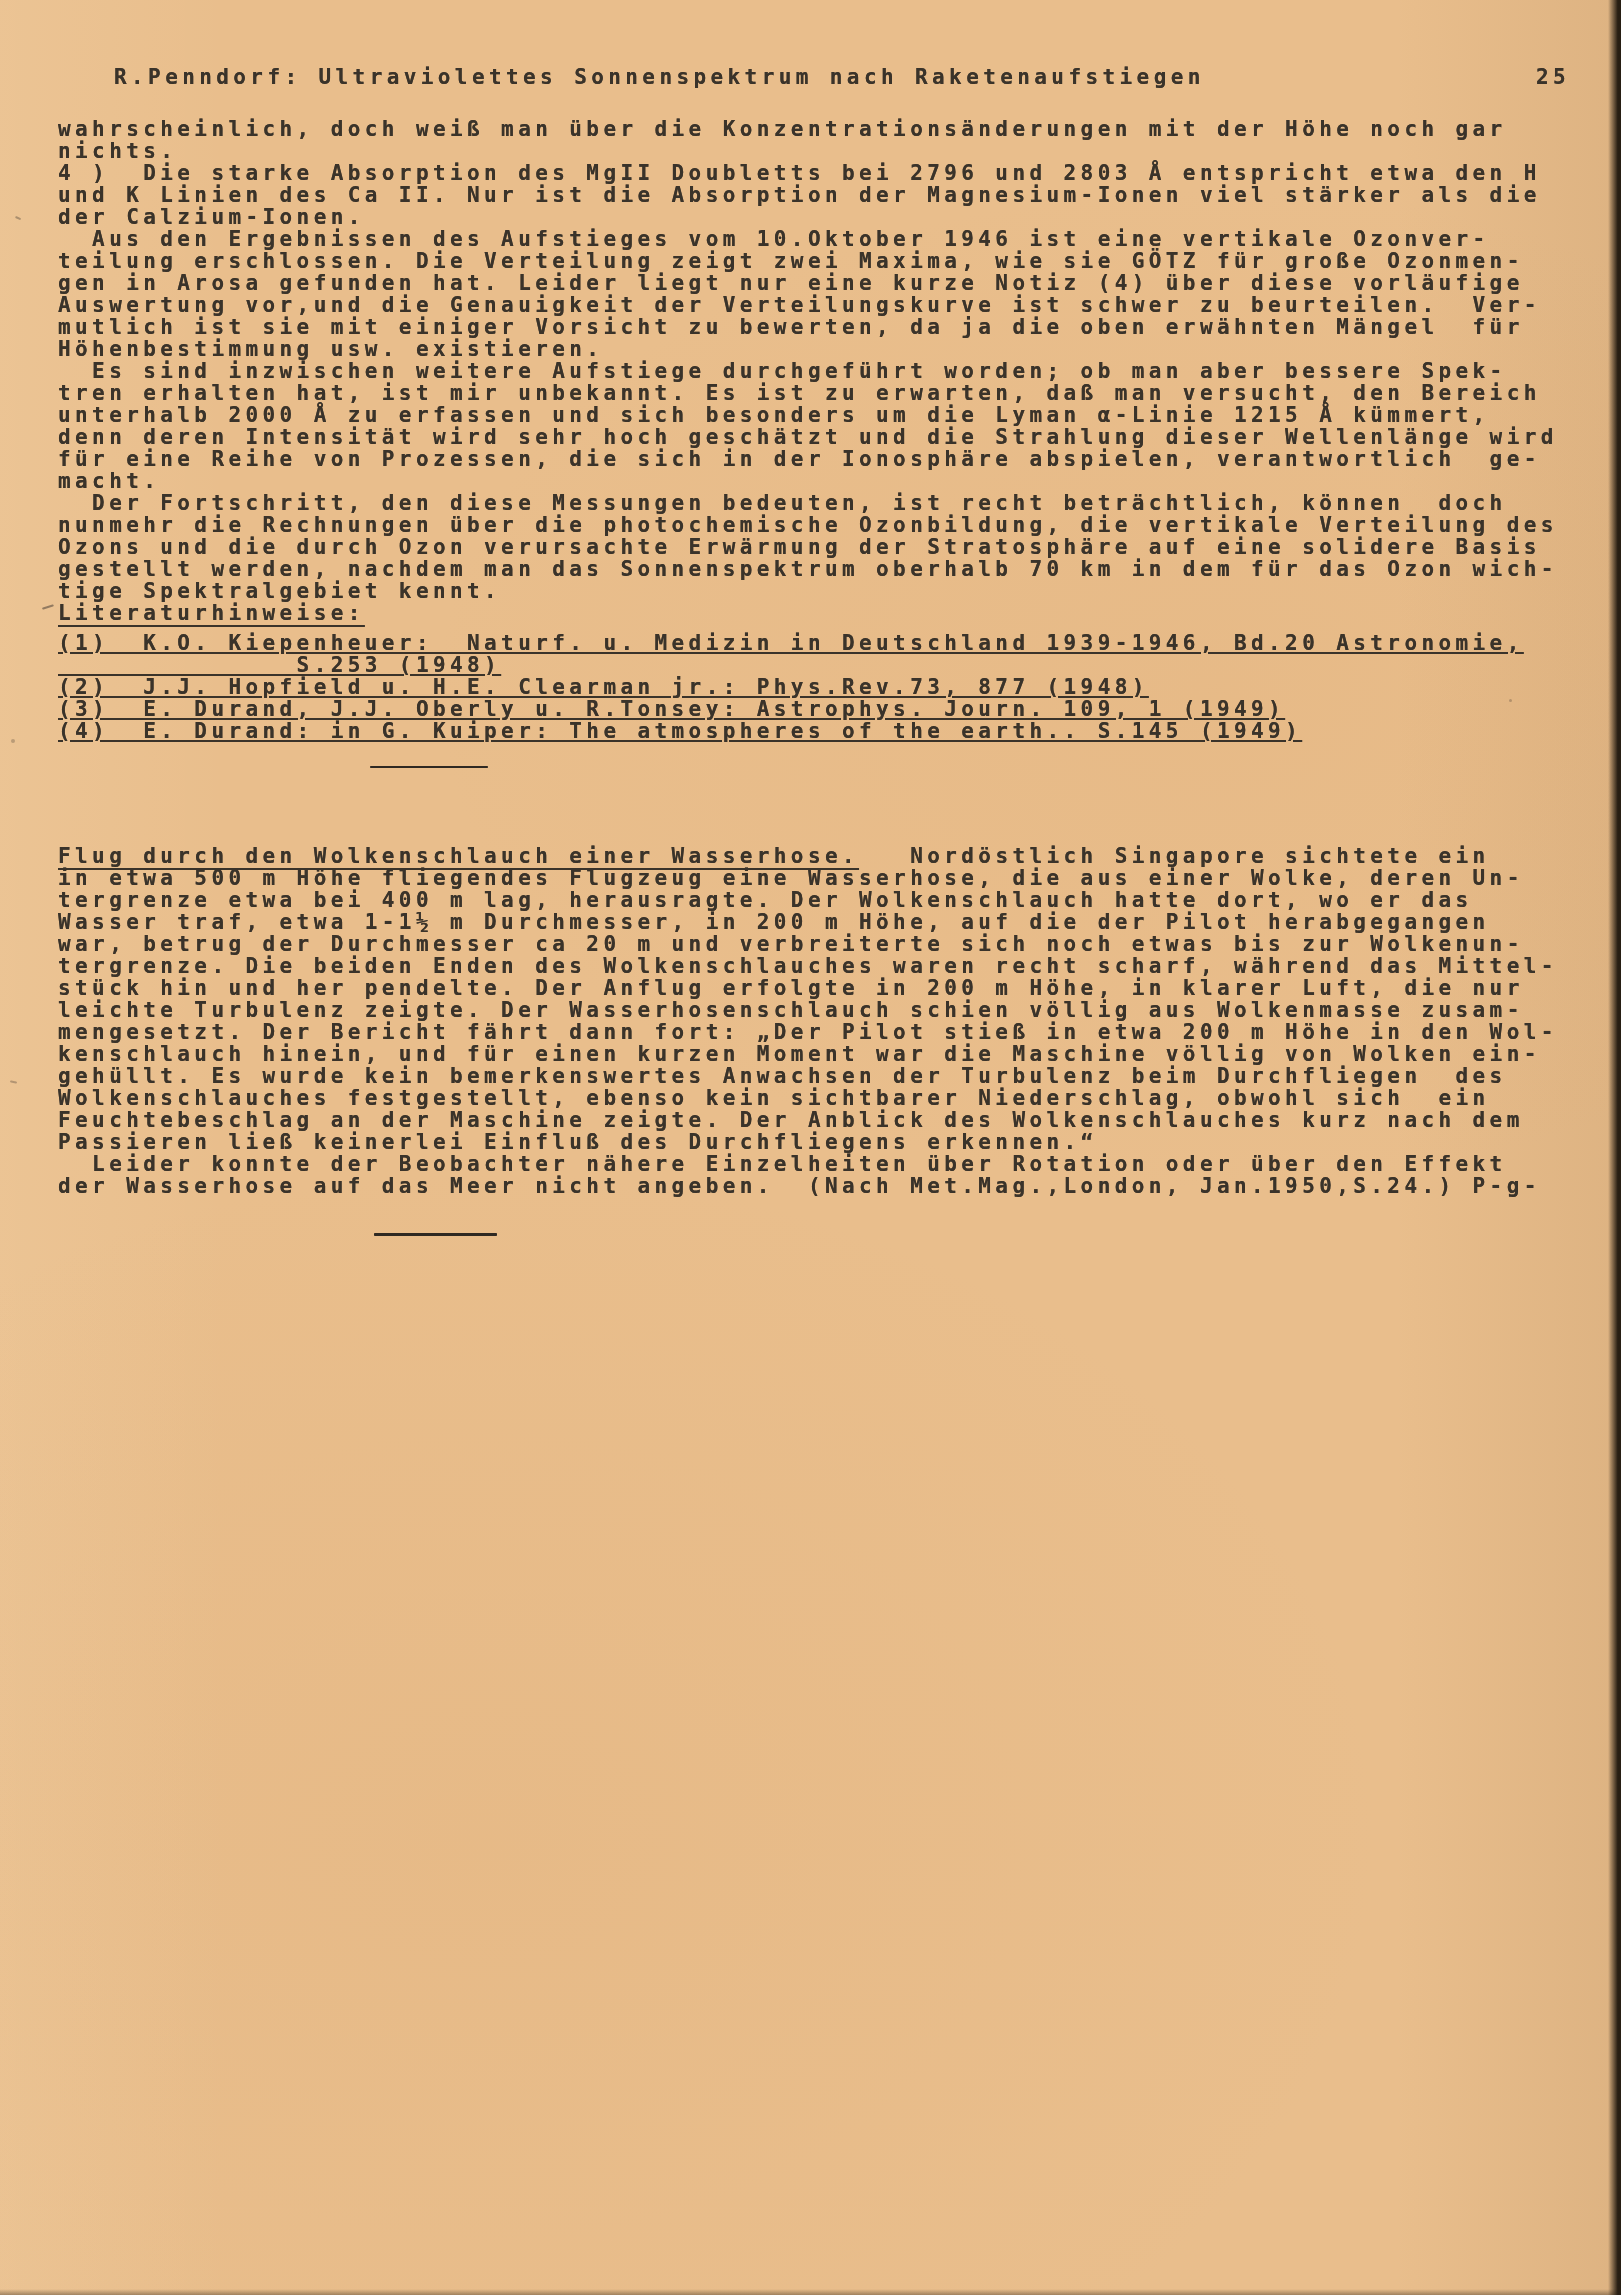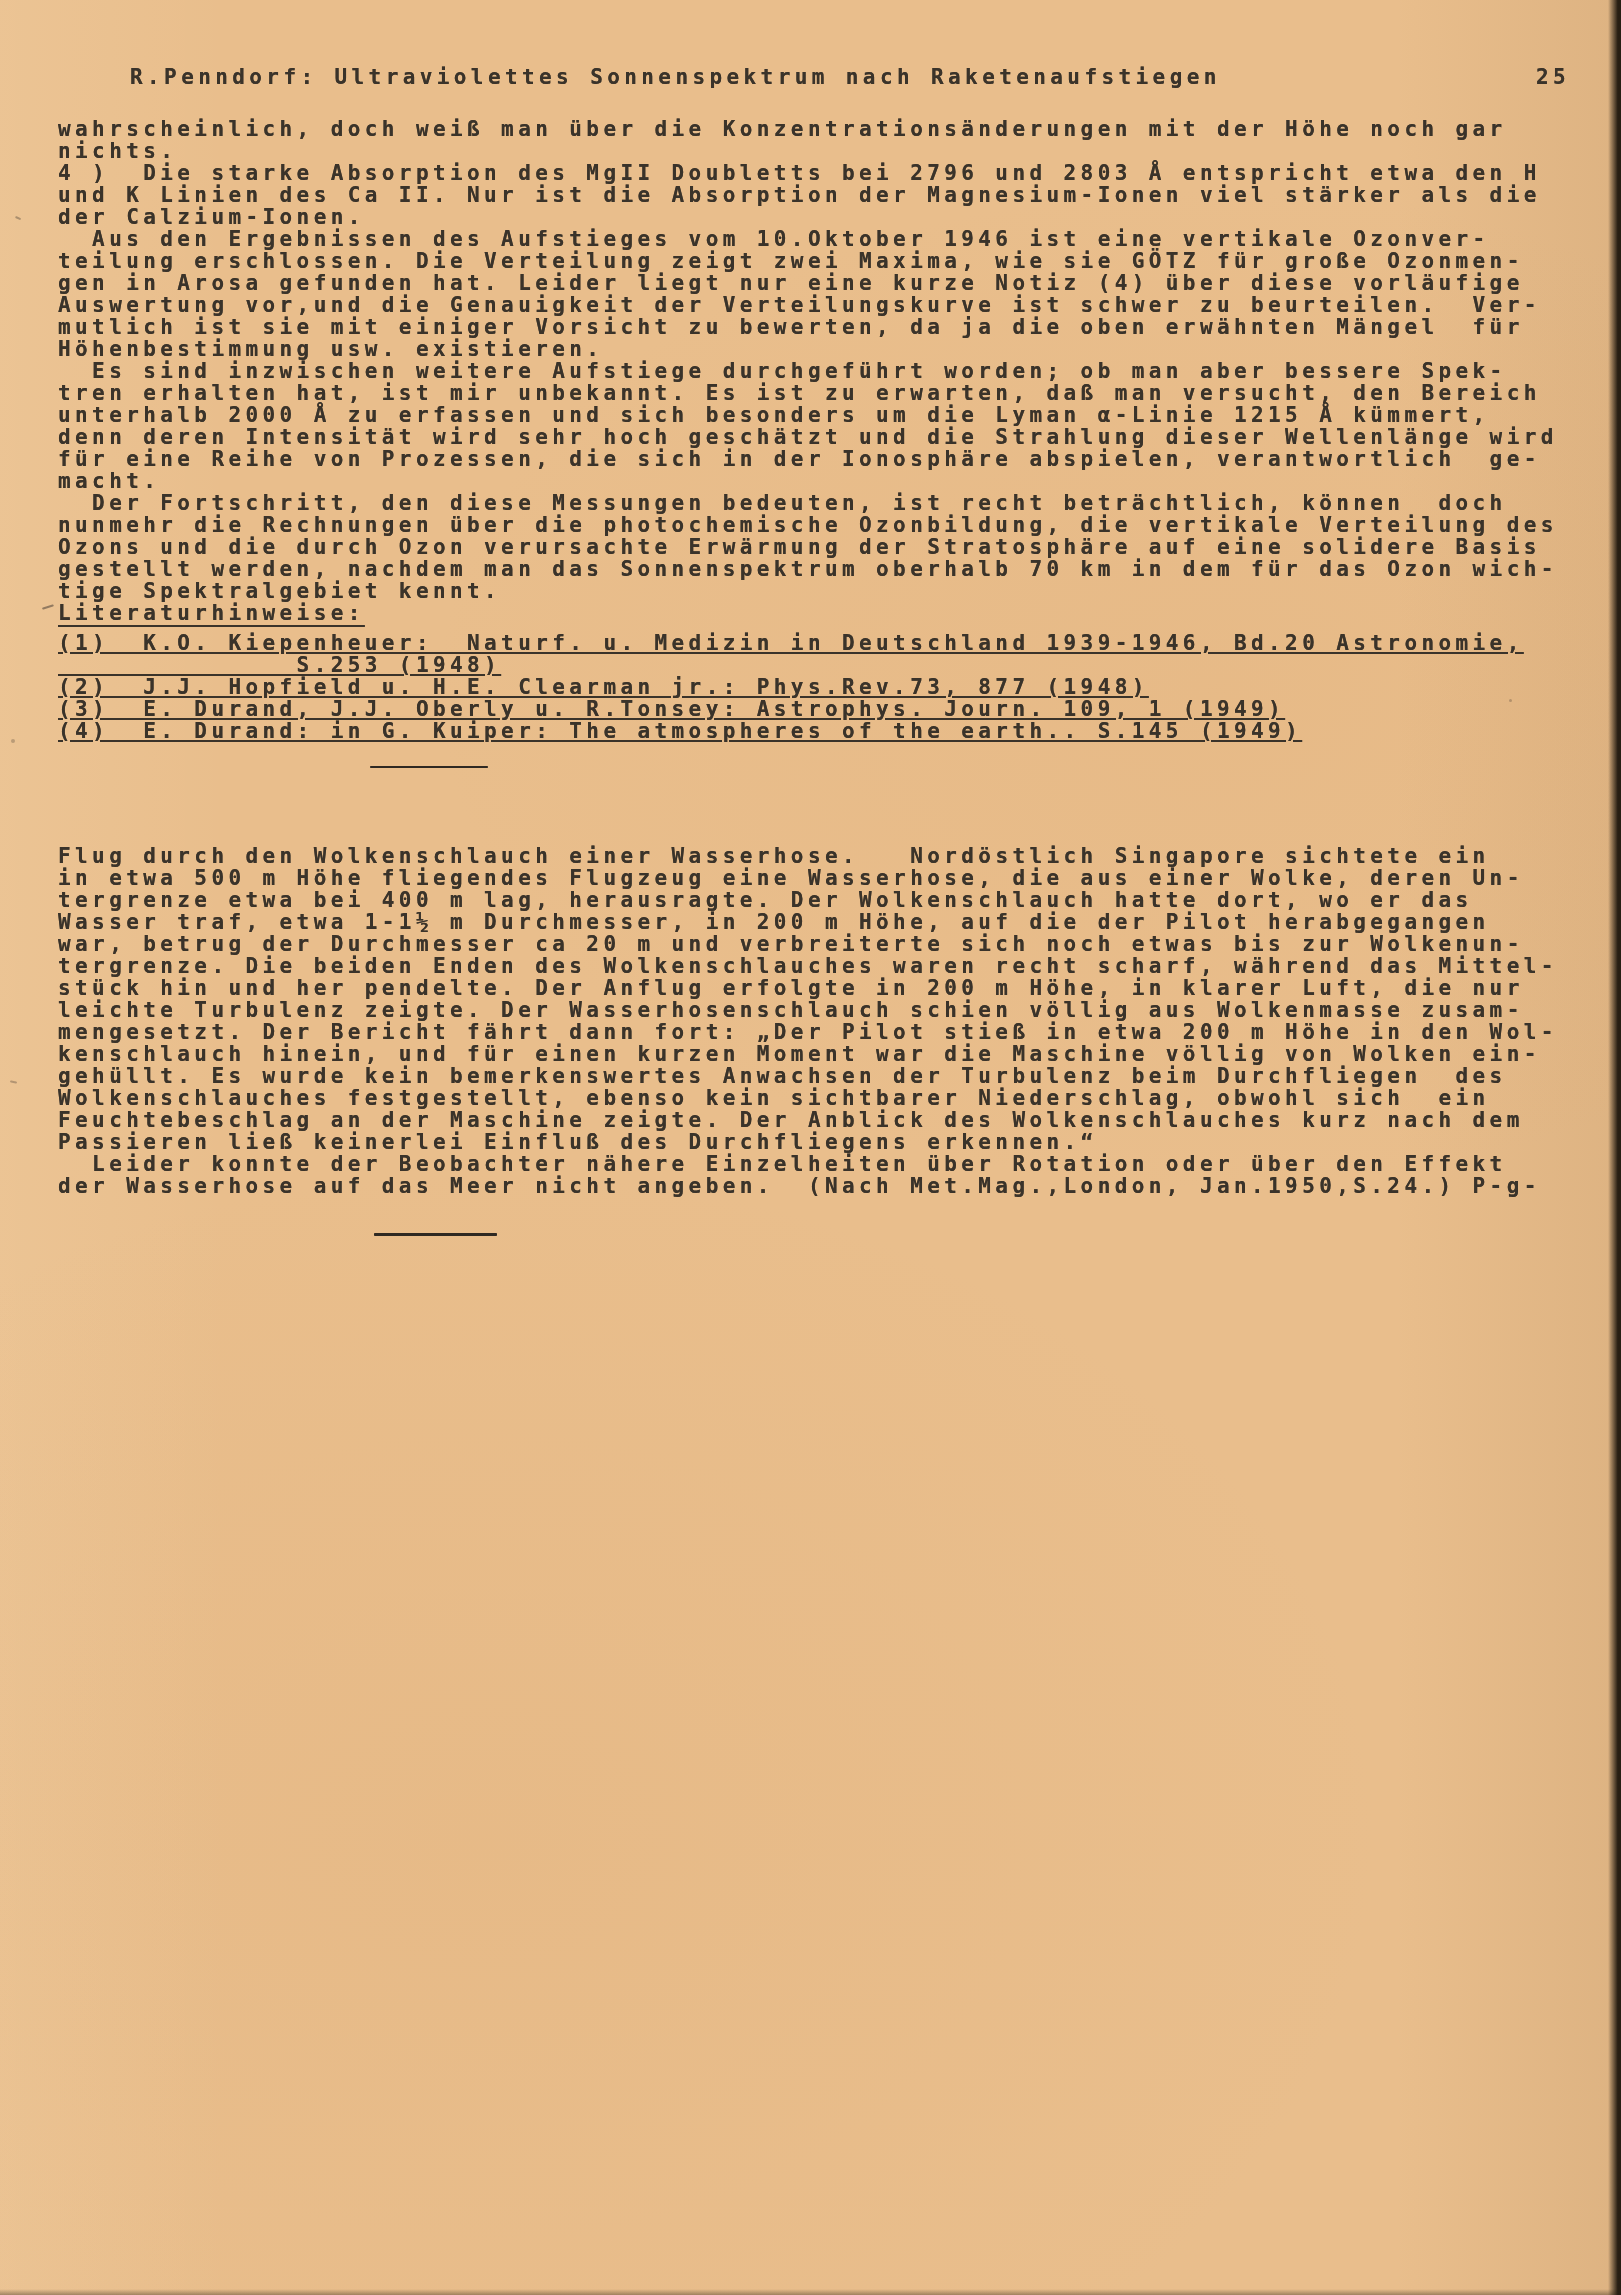--- a/index.html
+++ b/index.html
@@ -28,38 +28,39 @@
     line-height: 22px;
     letter-spacing: 4.4px;
     white-space: pre;
     text-shadow: 0 0 0.5px rgba(58,51,42,0.75);
   }
   .header-row {
     display: flex;
     justify-content: space-between;
     align-items: baseline;
   }
-  .header-title { margin-left: 72px; }
+  .header-title { margin-left: 56px; }
   .block-a { margin-top: 30px; }
   .refs-heading {
     margin-top: 0;
     text-decoration: underline;
     text-underline-offset: 4.9px;
     text-decoration-thickness: 2px;
   }
   .refs { margin-top: 8px; text-decoration: underline; }
   .rule {
     height: 2.4px;
     background: #2f2922;
     border-radius: 0.8px;
   }
   .rule-1 { margin-top: 24px; margin-left: 312px; width: 118px; }
   .rule-2 { margin-top: 36px; margin-left: 316px; width: 123px; }
   .article2 { margin-top: 77px; }
   .article2 .title-underline {
+    text-decoration: underline;
     text-underline-offset: 4.9px;
     text-decoration-thickness: 2px;
   }
   .scan-edge-right {
     position: absolute;
     top: 0; right: 0;
     width: 13px; height: 100%;
     background: linear-gradient(to right, rgba(40,30,20,0), #271e13 75%);
   }
   .scan-edge-bottom {

